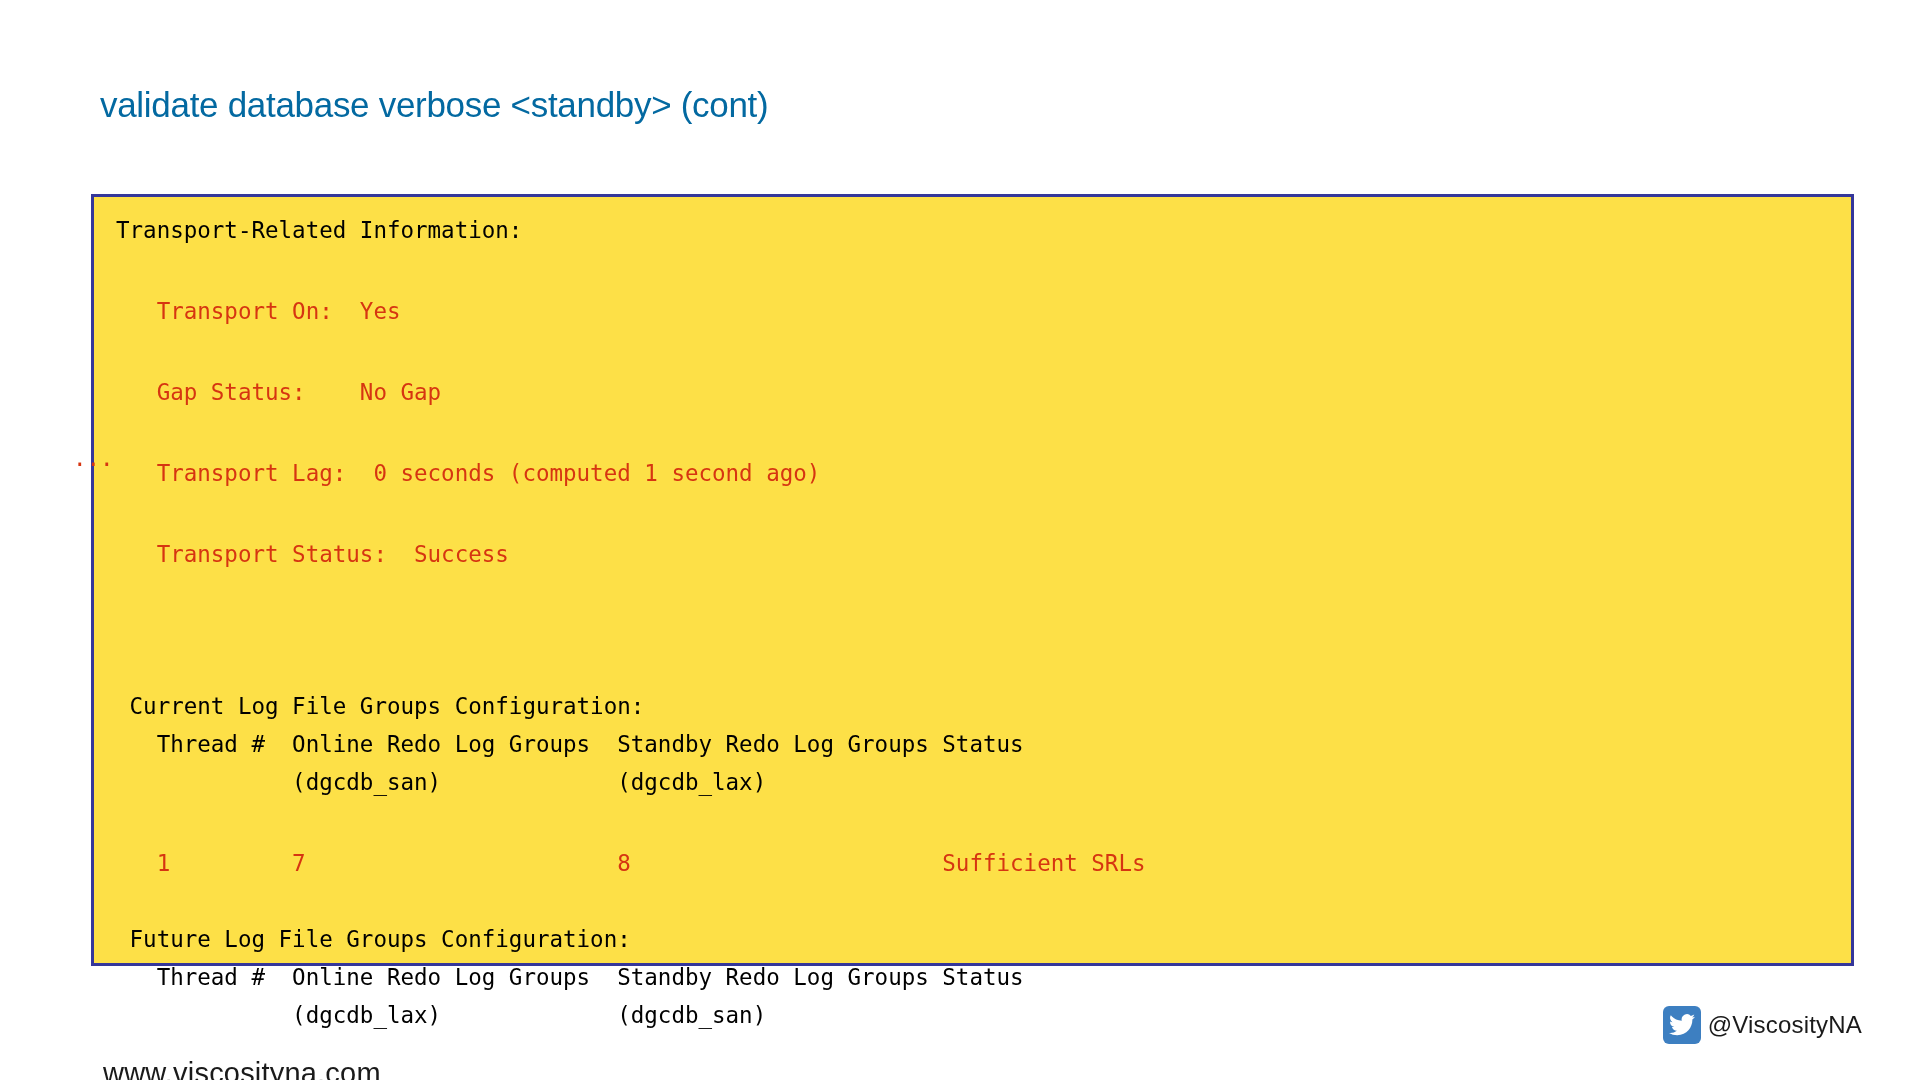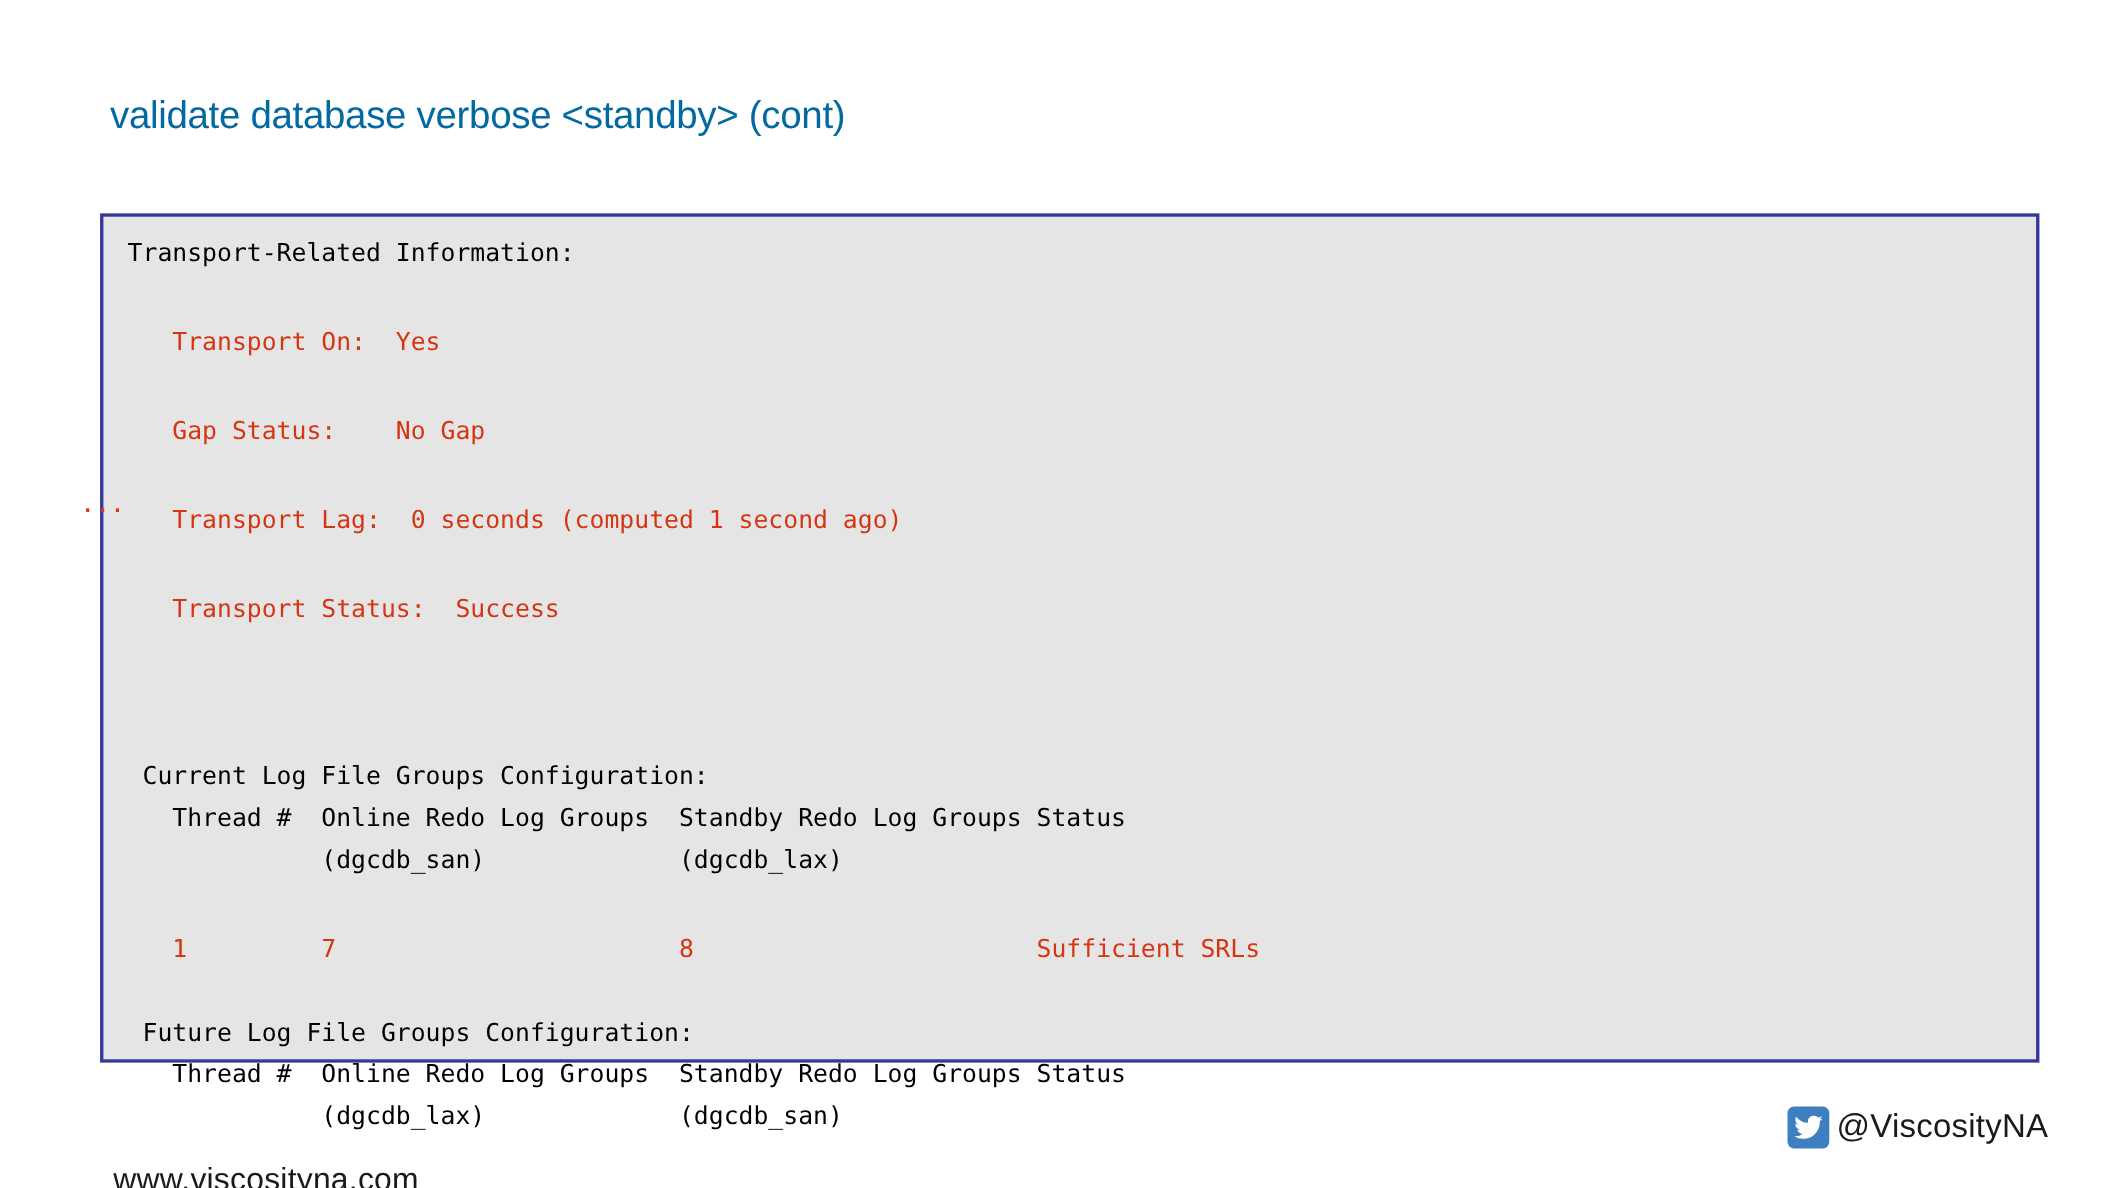--- a/index.html
+++ b/index.html
@@ -33,21 +33,21 @@
 
   
   #code-box {
     position: absolute;
     left: 91px;
     top: 194px;
     width: 1763px;
     height: 772px;
     box-sizing: border-box;
     border: 3px solid #35379a;
-    background: #e5e5e5;
+    background: #fde047;
   }
 
   #code-listing {
     position: absolute;
     left: 22px;
     top: 14px;
     margin: 0;
     padding: 0;
     font-family: "DejaVu Sans Mono", "Liberation Mono", monospace;
     font-size: 22.5px;
@@ -109,21 +109,21 @@
     background: #3d7fc1;
     display: flex;
     align-items: center;
     justify-content: center;
     flex: 0 0 auto;
   }
   #twitter-badge svg { display: block; }
   #handle-text {
     font-family: "Liberation Sans", sans-serif;
     font-weight: 300;
-    font-size: 30px;
+    font-size: 24px;
     color: #1a1a1a;
     letter-spacing: 0.2px;
   }
 </style>
 </head>
 <body>
 
 <div id="slide-title">validate database verbose &lt;standby&gt; (cont)</div>
 
 <div id="code-box">

